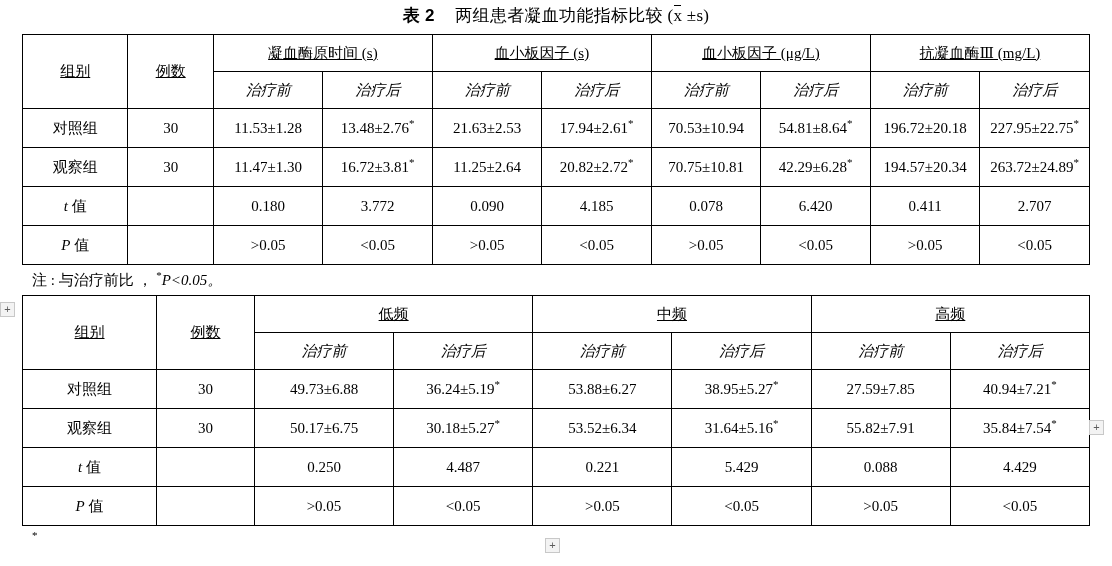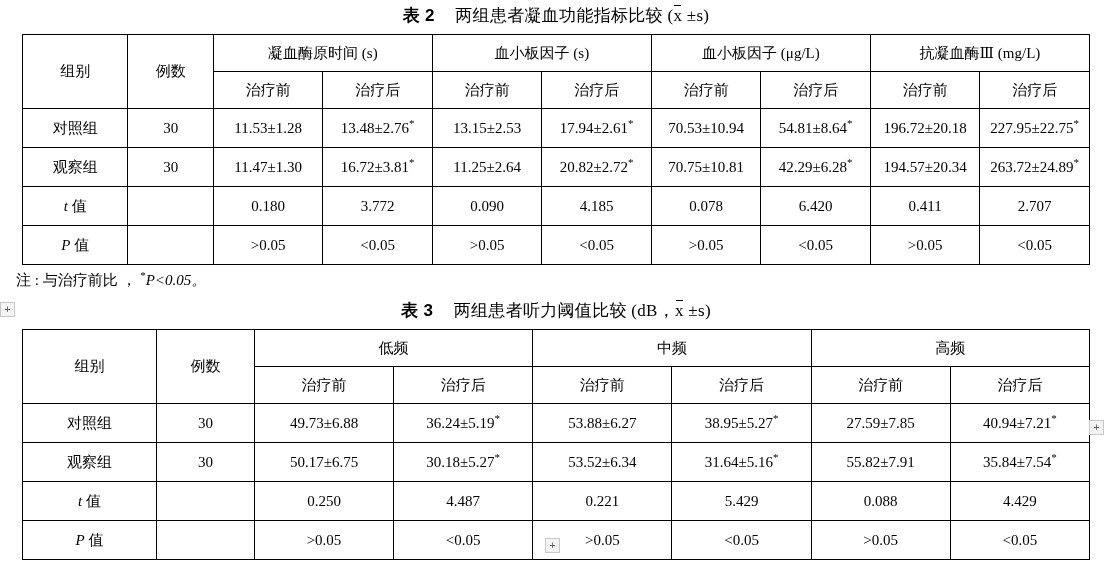--- a/index.html
+++ b/index.html
@@ -80,27 +80,27 @@
     font-size: 11px;
     vertical-align: super;
     line-height: 0;
   }
   .ital {
     font-style: italic;
     font-family: "Liberation Serif", "DejaVu Serif", serif;
   }
   .note {
     font-size: 15px;
-    padding: 6px 0 0 16px;
+    padding: 6px 0 0 32px;
     font-family: "Liberation Serif", "DejaVu Serif", serif;
   }
   .note .sup { font-size: 11px; }
 
-  .row-h1 td { height: 30px; }
-  .row-h2 td { height: 30px; }
+  .row-h1 td { height: 30px; text-decoration: underline; }
+  .row-h2 td { height: 30px; font-style: italic; }
   .data-row td { height: 32px; }
 
   .t2 .c-group { width: 105px; }
   .t2 .c-n { width: 85px; }
   .t2 .c-v { width: 109px; }
 
   .t3 .c-group { width: 130px; }
   .t3 .c-n { width: 95px; }
   .t3 .c-v { width: 135px; }
 
@@ -165,21 +165,21 @@
           <td>治疗后</td>
           <td>治疗前</td>
           <td>治疗后</td>
         </tr>
 
       <tr class="data-row">
             <td>对照组</td>
             <td>30</td>
             <td>11.53±1.28</td>
             <td>13.48±2.76<span class="sup">*</span></td>
-            <td>13.15±2.53</td>
+            <td>21.63±2.53</td>
             <td>17.94±2.61<span class="sup">*</span></td>
             <td>70.53±10.94</td>
             <td>54.81±8.64<span class="sup">*</span></td>
             <td>196.72±20.18</td>
             <td>227.95±22.75<span class="sup">*</span></td>
           </tr>
           <tr class="data-row">
             <td>观察组</td>
             <td>30</td>
             <td>11.47±1.30</td>
@@ -219,24 +219,20 @@
     </table>
 
     <div class="note">
       <span>注 : 与治疗前比 ，</span>
       <span class="sup">*</span><span class="ital">P&lt;0.05。</span>
     </div>
   </div>
 
   <div class="table-block" id="table3-block">
 
-    <div class="tbl-caption">
-      <span class="cap-num">表 3</span>
-      <span class="cap-gap"></span><span class="cap-title">两组患者听力阈值比较 (dB，</span><span class="xbar">x</span><span class="cap-title"> ±s)</span>
-    </div>
 
     <table class="doc-table t3">
       <colgroup>
         <col class="c-group">
           <col class="c-n">
         <col class="c-v">
           <col class="c-v">
           <col class="c-v">
         <col class="c-v">
           <col class="c-v">

